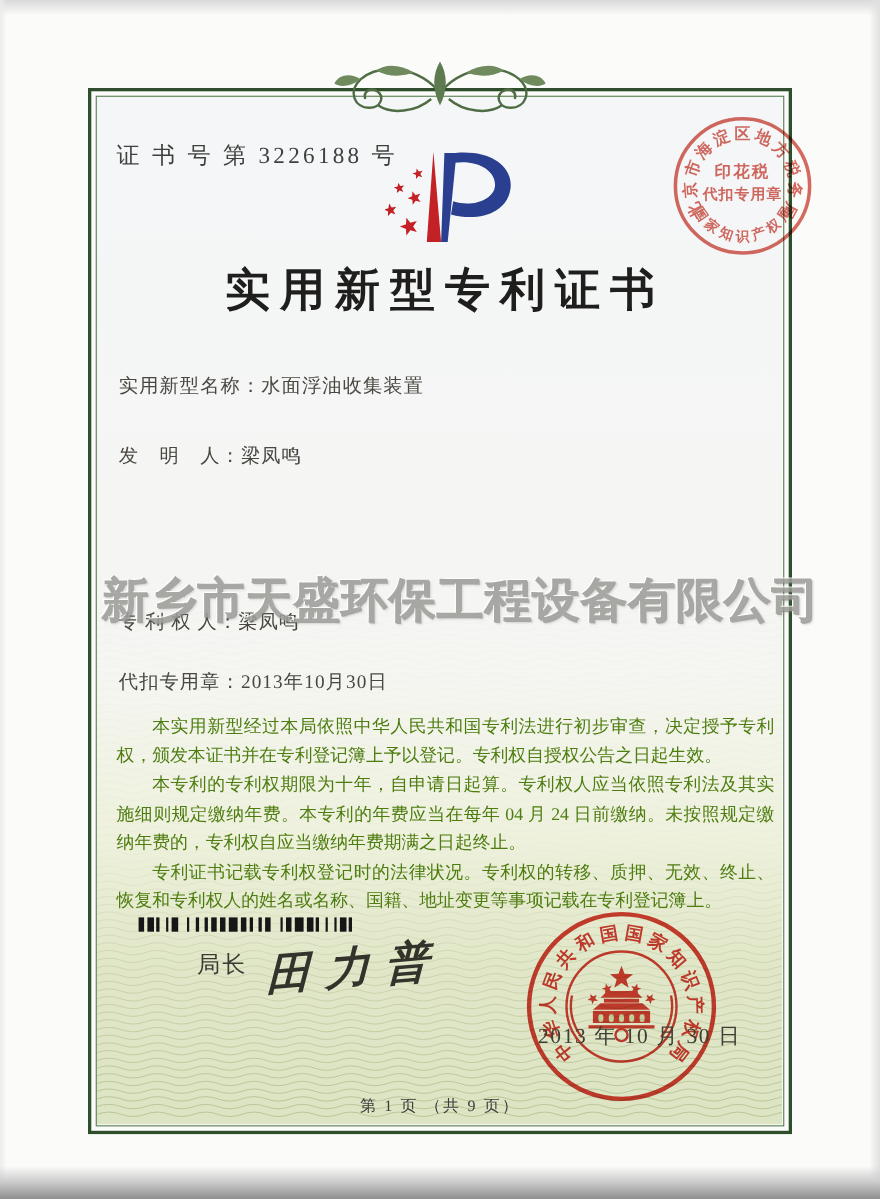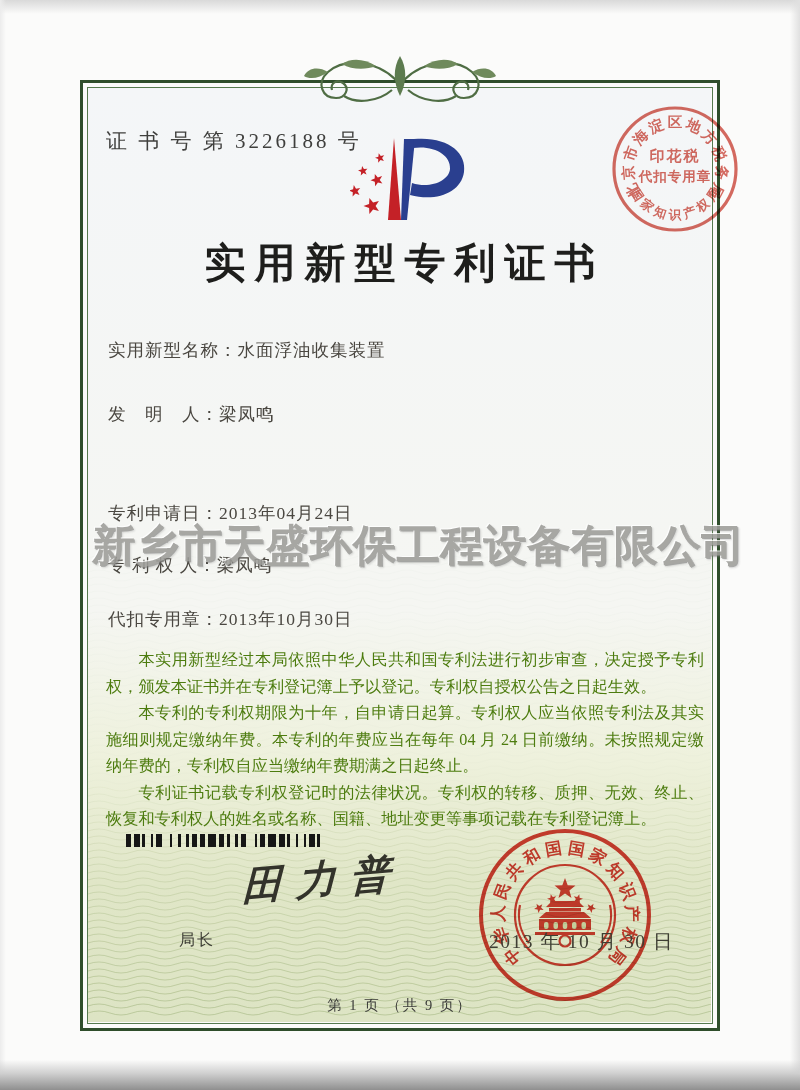--- a/index.html
+++ b/index.html
@@ -34,21 +34,21 @@
   #row0{top:338px} #row1{top:402px} #row2{top:447px} #row3{top:501px} #row4{top:553px} #row5{top:607px}
   #watermark{position:absolute;left:92px;top:517px;z-index:3;white-space:nowrap;
       font-family:"Liberation Sans","DejaVu Sans",sans-serif;font-weight:bold;font-size:43px;
       letter-spacing:.5px;color:#9d9d99;opacity:.88;
       text-shadow:-1px -1px 0 rgba(255,255,255,.9),1px 1px 0 rgba(110,110,108,.55),2px 2px 2px rgba(120,120,120,.3);}
   #body{position:absolute;left:106px;top:647px;width:598px;z-index:2;
         font-size:16.2px;line-height:26.5px;color:#4d7c0f;text-align:justify;}
   #body p{margin:0;text-indent:2em;}
   #barcode{position:absolute;left:126px;top:834px;width:194px;height:13px;display:flex;z-index:2;}
   #barcode span{display:block;height:100%;}
-  #signer{position:absolute;left:179px;top:930px;font-size:16px;color:#3b3b33;letter-spacing:2px;z-index:2;}
+  #signer{position:absolute;left:179px;top:863px;font-size:21px;color:#3b3b33;letter-spacing:2px;z-index:2;}
   #signature{position:absolute;left:242px;top:852px;font-size:40px;font-style:italic;font-weight:700;
       letter-spacing:14px;color:#33332b;transform:rotate(-5deg) skewX(-6deg);z-index:2;white-space:nowrap;}
   #sipo-seal{position:absolute;left:459px;top:811px;z-index:4;mix-blend-mode:multiply;opacity:.95;}
   #seal-date{position:absolute;left:489px;top:928px;font-size:19.5px;letter-spacing:1.5px;color:#3e3e33;z-index:5;white-space:nowrap;}
   #footer{position:absolute;left:0;right:0;top:996px;text-align:center;font-size:14.5px;
           letter-spacing:2px;color:#3b3b39;z-index:2;}
 </style>
 </head>
 <body>
 
@@ -181,21 +181,20 @@
         <text x="88.7" y="117.6" font-size="12.5" fill="#cf4a3e" text-anchor="middle" dominant-baseline="central" font-weight="bold" transform="rotate(341.3 88.7 117.6)">产</text>
         <text x="101.9" y="110.6" font-size="12.5" fill="#cf4a3e" text-anchor="middle" dominant-baseline="central" font-weight="bold" transform="rotate(322.7 101.9 110.6)">权</text>
         <text x="112.1" y="99.7" font-size="12.5" fill="#cf4a3e" text-anchor="middle" dominant-baseline="central" font-weight="bold" transform="rotate(304.0 112.1 99.7)">局</text>
       </g>
   </svg>
 
   <div id="title">实用新型专利证书</div>
 
   <div class="row" id="row1"><span>发　明　人：</span><span>梁凤鸣</span></div>
   <div class="row" id="row0"><span>实用新型名称：</span><span>水面浮油收集装置</span></div>
-  <div class="row" id="row3"><span>专利申请日：</span><span>2013年04月24日</span></div>
   <div class="row" id="row4"><span>专 利 权 人：</span><span>梁凤鸣</span></div>
   <div class="row" id="row5"><span>代扣专用章：</span><span>2013年10月30日</span></div>
 
   <div id="watermark">新乡市天盛环保工程设备有限公司</div>
 
   <div id="body">
     <p>本实用新型经过本局依照中华人民共和国专利法进行初步审查，决定授予专利权，颁发本证书并在专利登记簿上予以登记。专利权自授权公告之日起生效。</p>
     <p>本专利的专利权期限为十年，自申请日起算。专利权人应当依照专利法及其实施细则规定缴纳年费。本专利的年费应当在每年 04 月 24 日前缴纳。未按照规定缴纳年费的，专利权自应当缴纳年费期满之日起终止。</p>
     <p>专利证书记载专利权登记时的法律状况。专利权的转移、质押、无效、终止、恢复和专利权人的姓名或名称、国籍、地址变更等事项记载在专利登记簿上。</p>
   </div>

